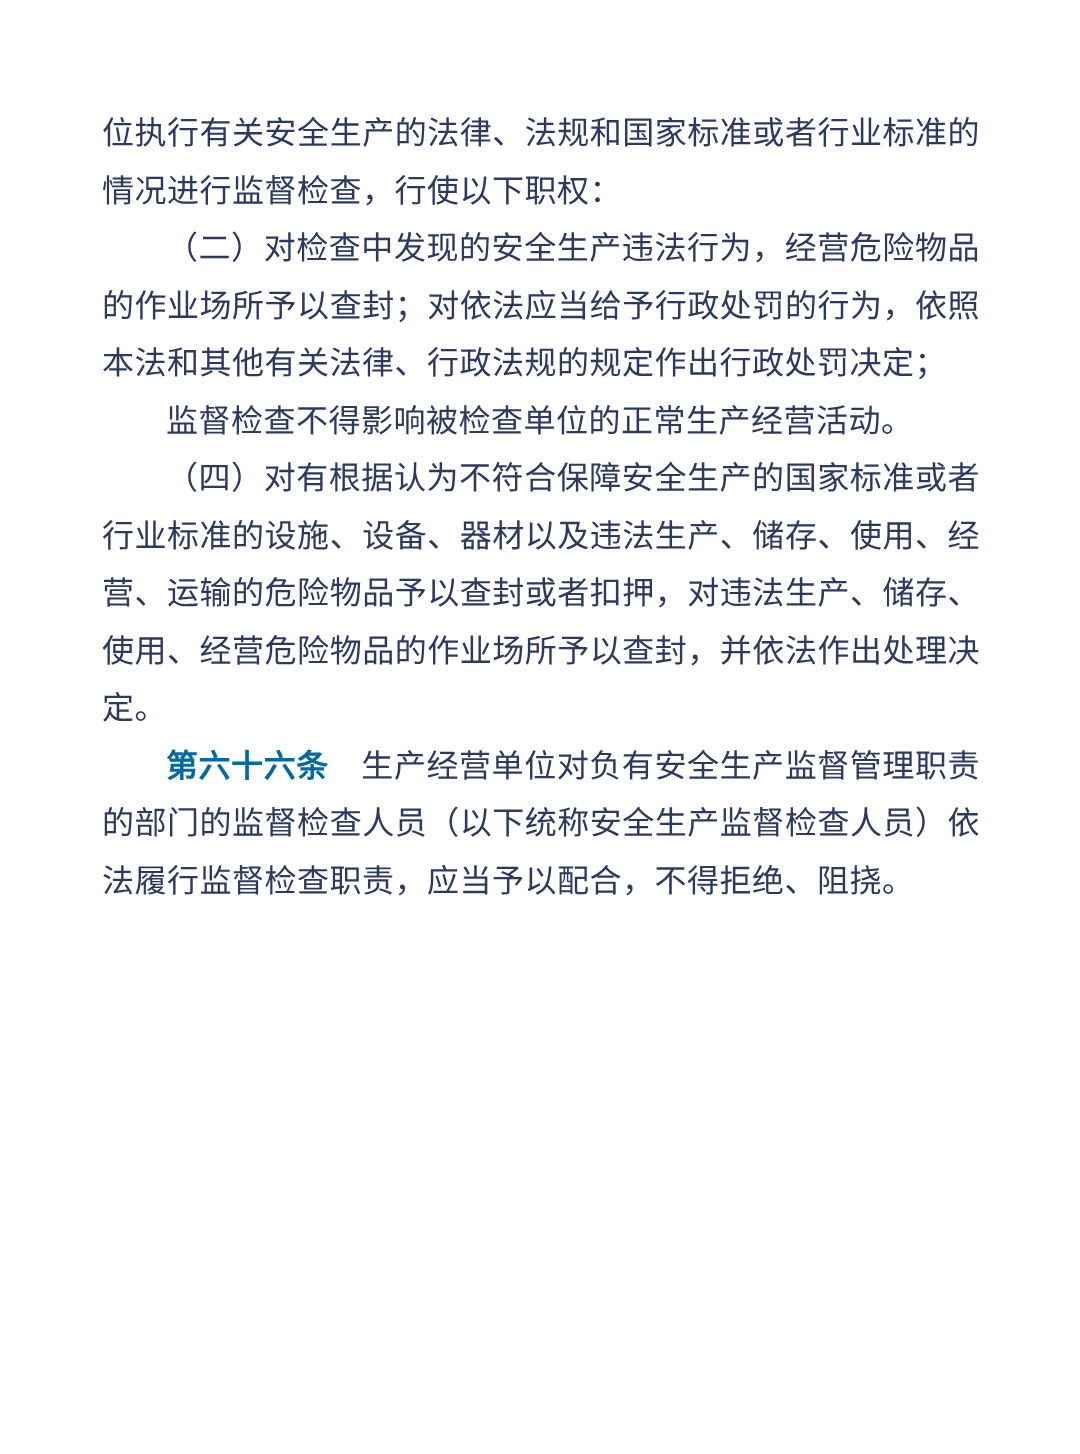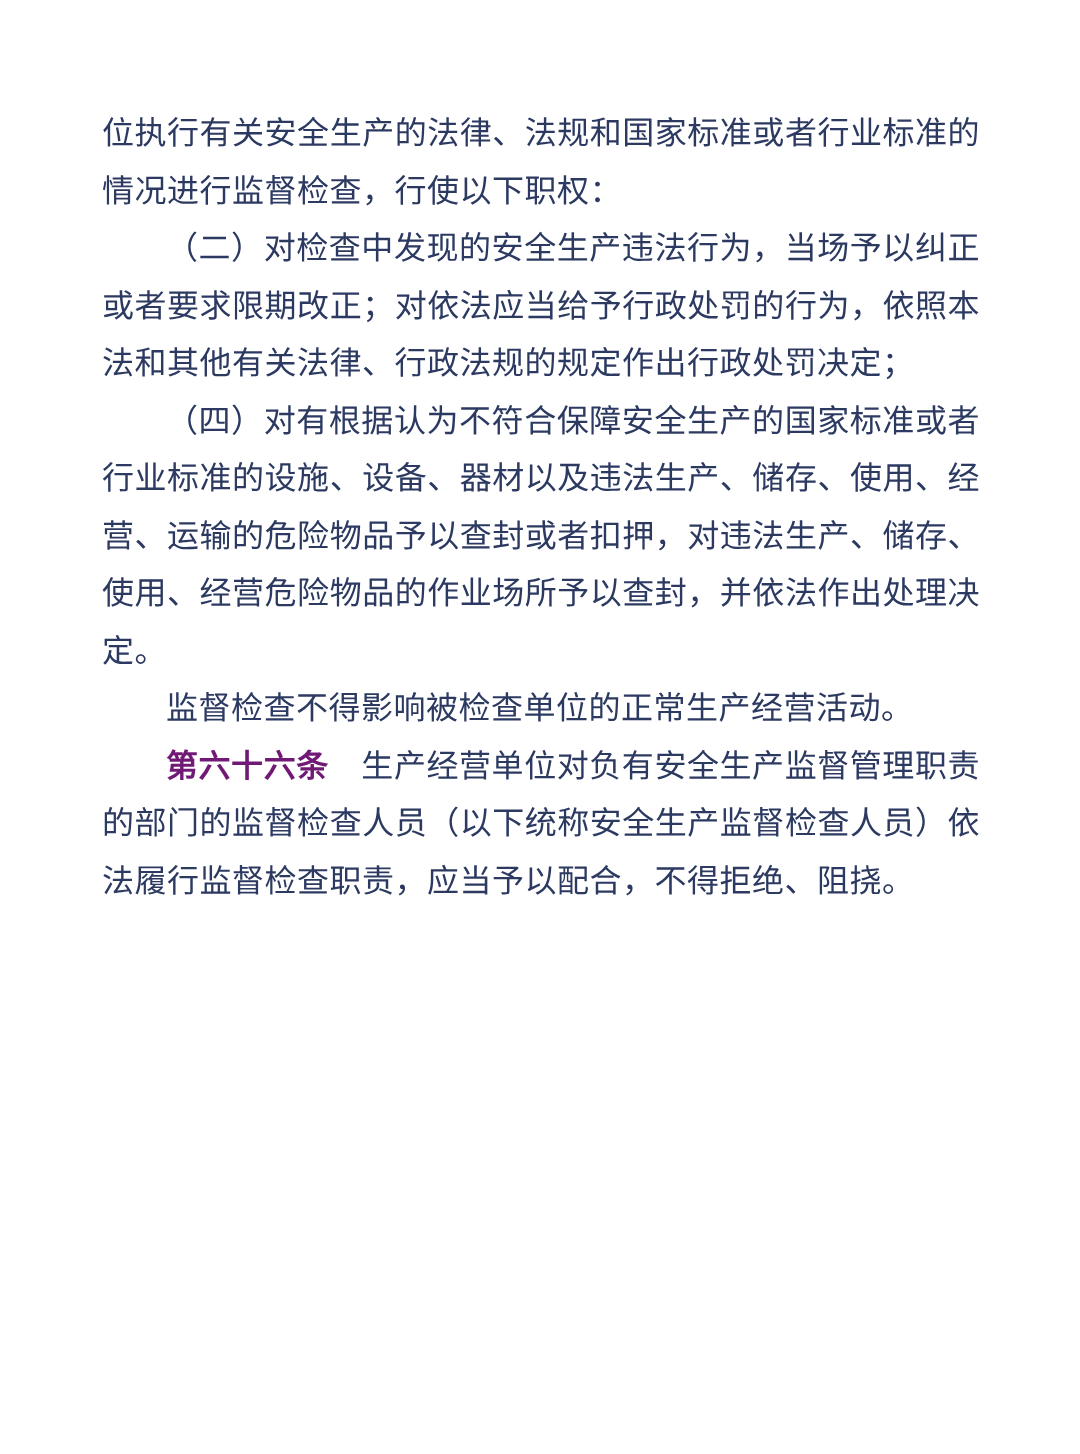--- a/index.html
+++ b/index.html
@@ -31,37 +31,37 @@
   .text-block p {
     margin: 0;
     padding: 0;
   }
   .text-block p.indent {
     text-indent: 2em;
   }
   .article-no {
     font-family: "Liberation Sans", "DejaVu Sans", sans-serif;
     font-weight: bold;
-    color: #701a75;
+    color: #0369a1;
   }
 </style>
 </head>
 <body>
 
 <div class="page">
   <div class="text-block">
 
     <p>位执行有关安全生产的法律、法规和国家标准或者行业标准的情况进行监督检查，行使以下职权：</p>
 
 
-    <p class="indent">（二）对检查中发现的安全生产违法行为，当场予以纠正或者要求限期改正；对依法应当给予行政处罚的行为，依照本法和其他有关法律、行政法规的规定作出行政处罚决定；</p>
+    <p class="indent">（二）对检查中发现的安全生产违法行为，经营危险物品的作业场所予以查封；对依法应当给予行政处罚的行为，依照本法和其他有关法律、行政法规的规定作出行政处罚决定；</p>
 
 
+    <p class="indent">监督检查不得影响被检查单位的正常生产经营活动。</p>
+
     <p class="indent">（四）对有根据认为不符合保障安全生产的国家标准或者行业标准的设施、设备、器材以及违法生产、储存、使用、经营、运输的危险物品予以查封或者扣押，对违法生产、储存、使用、经营危险物品的作业场所予以查封，并依法作出处理决定。</p>
-
-    <p class="indent">监督检查不得影响被检查单位的正常生产经营活动。</p>
 
     <p class="indent">
       <b class="article-no">第六十六条</b><span>　生产经营单位对负有安全生产监督管理职责的部门的监督检查人员（以下统称安全生产监督检查人员）依法履行监督检查职责，应当予以配合，不得拒绝、阻挠。</span>
     </p>
 
   </div>
 </div>
 
 </body></html>

